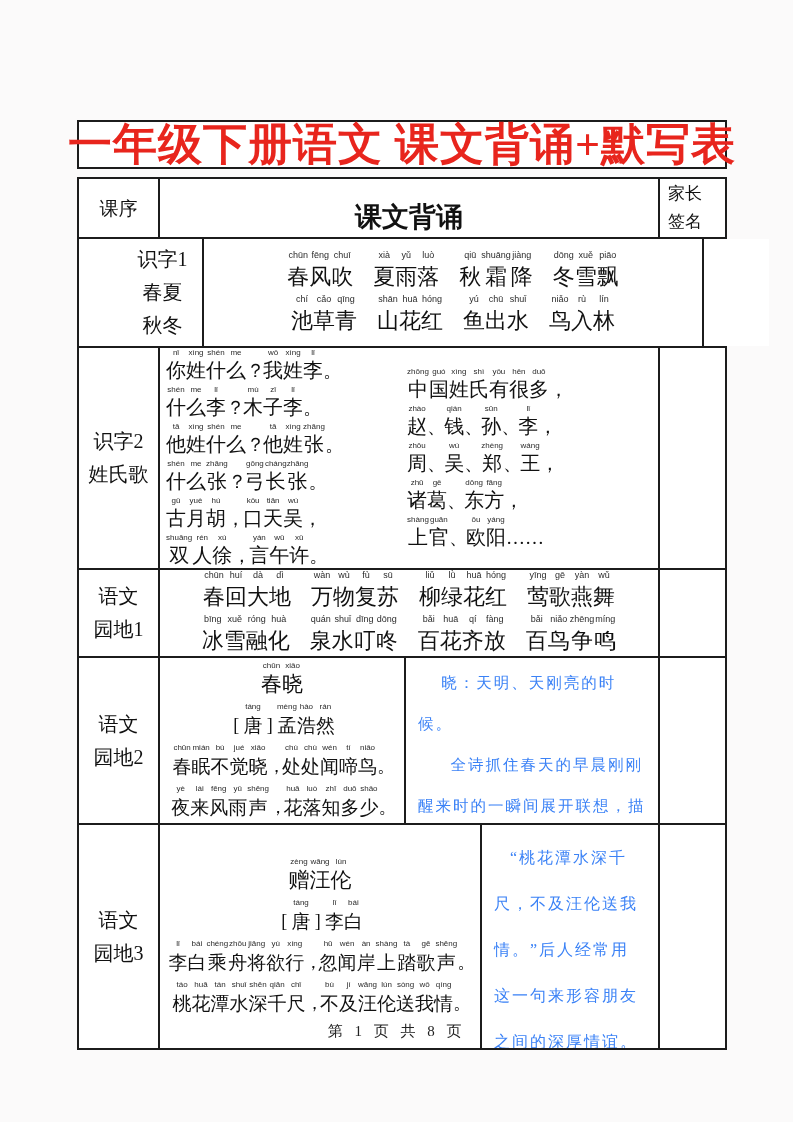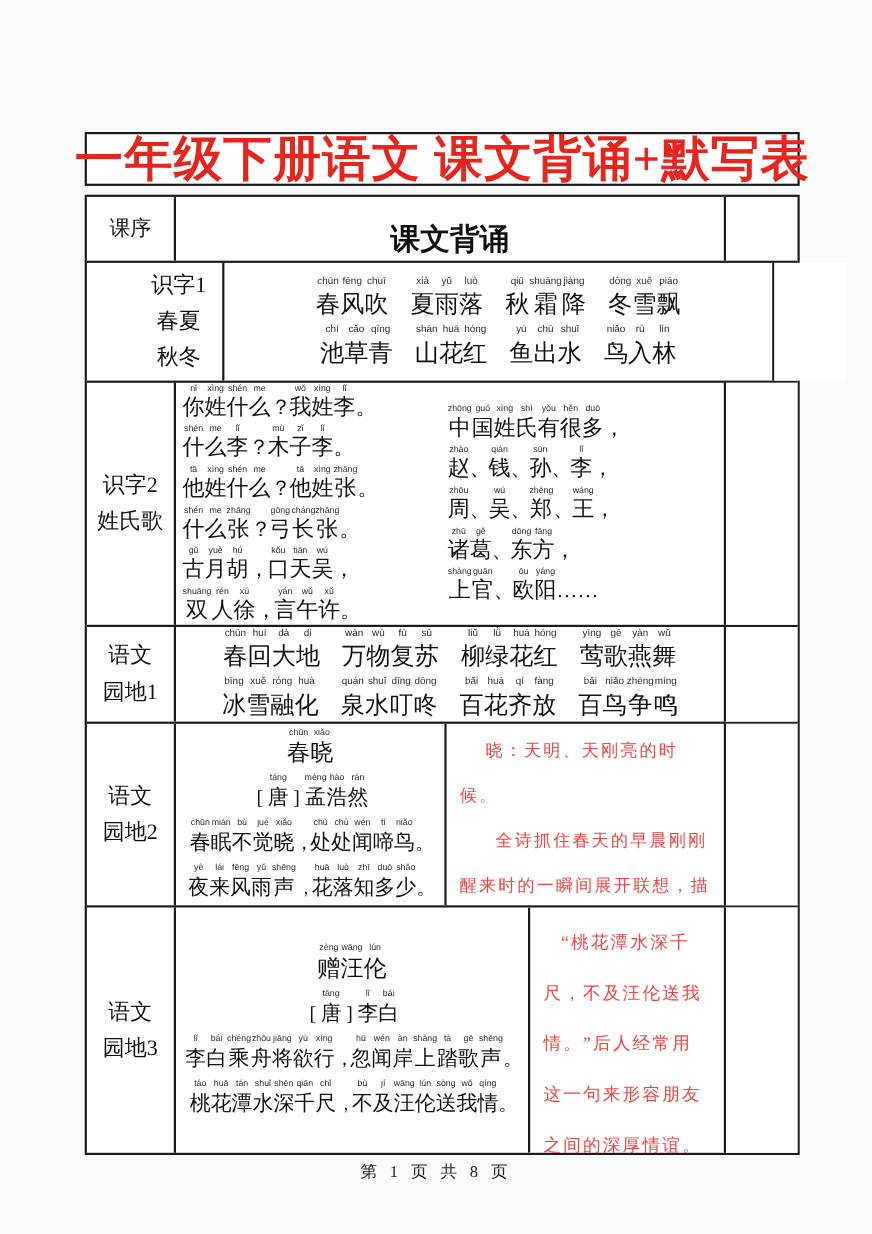--- a/index.html
+++ b/index.html
@@ -81,46 +81,50 @@
     border-right:2px solid #1c1c1c;
     display:flex; flex-direction:column; justify-content:center; text-align:center;
   }
   .r3 .poem-col { width:246px; } .r4 .poem-col { width:322px; }
   .poem-line { margin:2px 0; white-space:nowrap; }
   .poem-col .py { height:10px; line-height:10px; font-size:8px; }
   .poem-col .hz { font-size:19px; line-height:27px; }
   .poem-col .punct { font-size:18px; line-height:27px; width:0.8em; }
   .poem-title .hz { font-size:21px; }
   .explain-col { flex:1; padding:4px 12px 0 12px; }
-  .explain-para { font-size:15.5px; letter-spacing:2px; color:#ef4444; }
+  .explain-para { font-size:15.5px; letter-spacing:2px; color:#3b82f6; }
   .r3 .explain-para { line-height:41px; }
   .r3 .explain-para:nth-child(1) { text-indent:1.5em; }
   .r3 .explain-para:nth-child(2) { text-indent:2.1em; }
   .r4 .explain-para { font-size:16px; line-height:46px; text-indent:1em; letter-spacing:2px; padding-top:6px; }
 
   
   .footer {
-    position:absolute; left:0; top:1056px; width:793px;
+    position:absolute; left:0; top:1022px; width:793px;
     text-align:center; font-size:15px; letter-spacing:4px; color:#222;
   }
 </style>
 </head>
 <body>
 
 <div class="sheet">
 
   <div class="title-box">
     <h1 style="color: rgb(232, 37, 29);">一年级下册语文 课文背诵+默写表</h1>
   </div>
 
   <div class="table">
     <div class="trow head-row">
       <div class="label-cell head-lesson">课序</div>
       <div class="head-center">
         <div class="head-title">课文背诵</div>
+      </div>
+      <div class="head-sign">
+        <span>家长</span>
+        <span>签名</span>
       </div>
     </div>
 
   <div class="trow r0">
         <div class="label-cell">
           <div class="label-line">识字1</div>
           <div class="label-line">春夏</div>
           <div class="label-line">秋冬</div>
         </div>
         <div class="content-cell center-cell">

